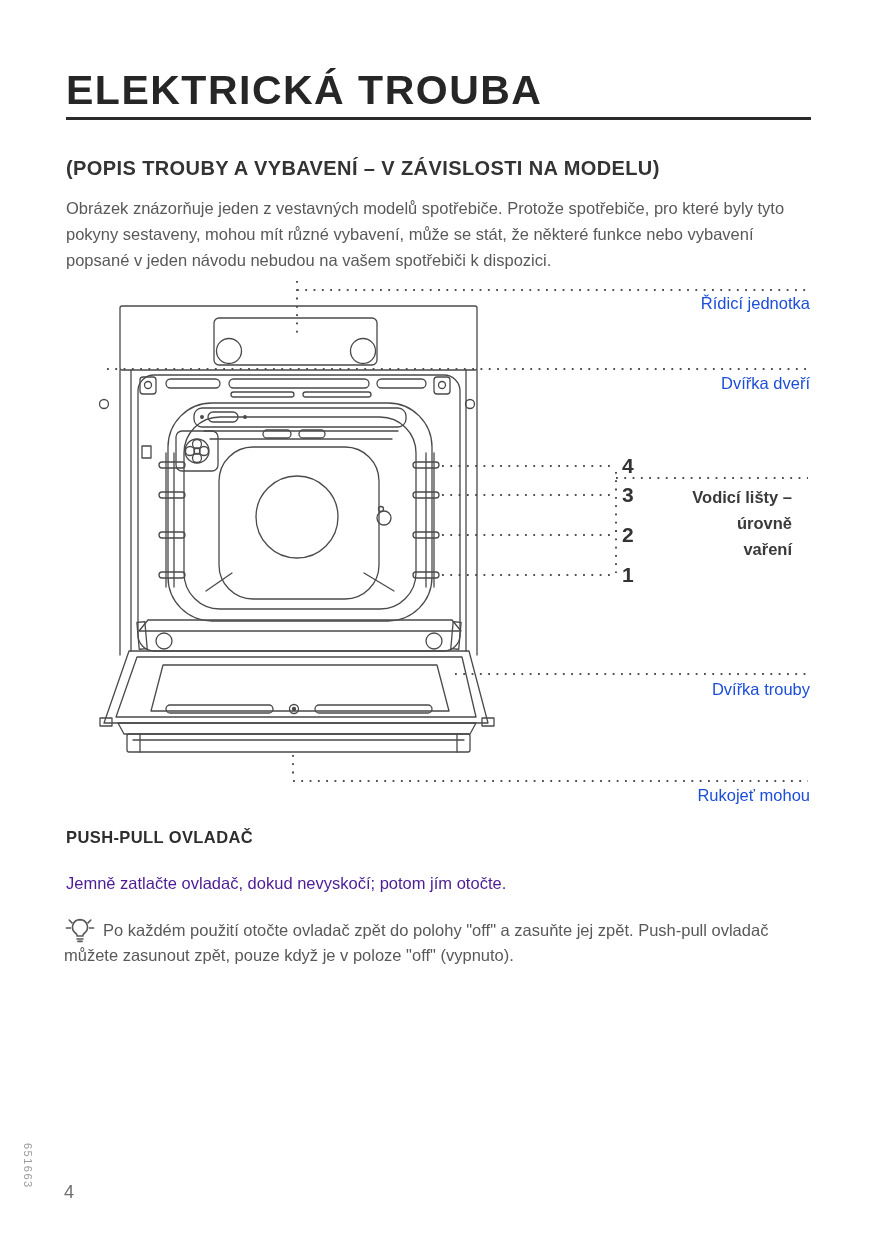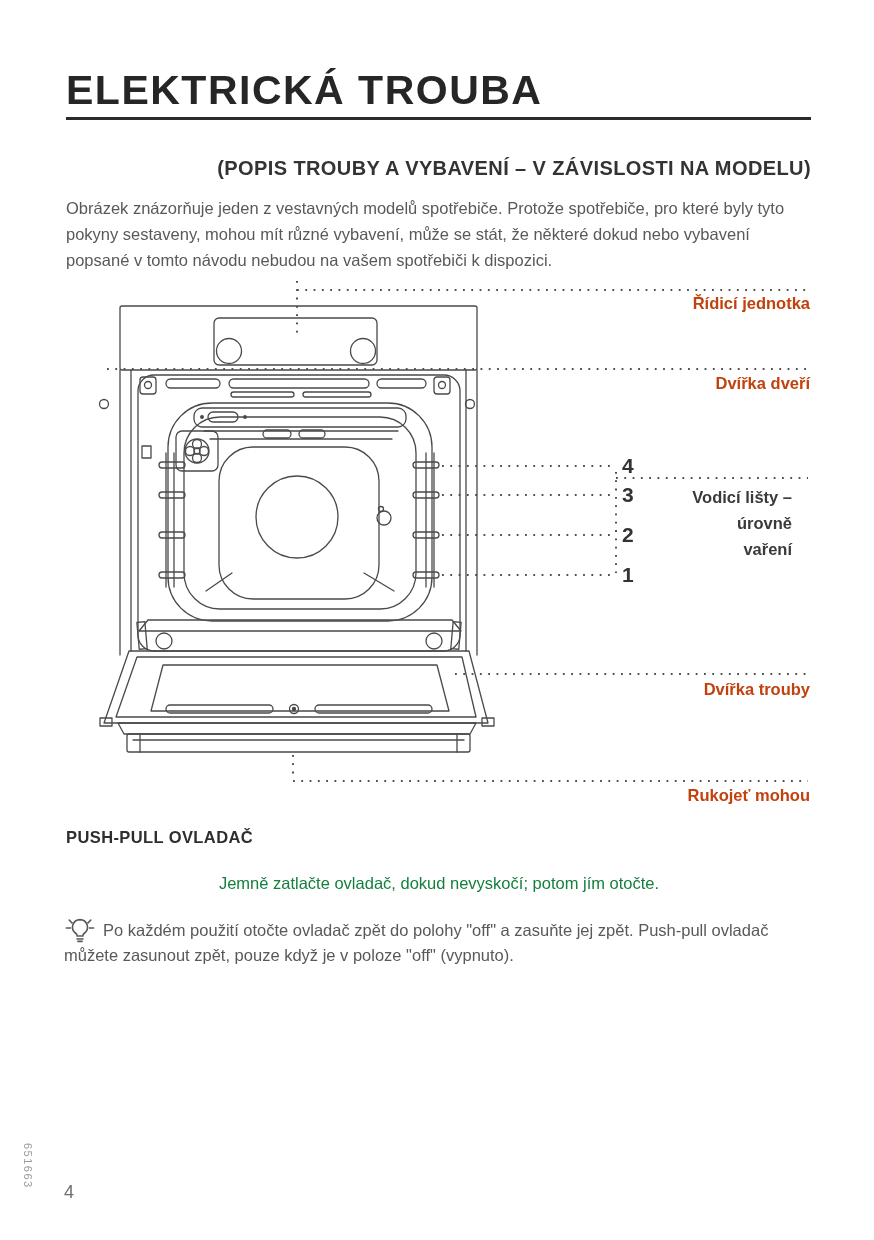--- a/index.html
+++ b/index.html
@@ -16,46 +16,46 @@
     font-size:41px;font-weight:bold;letter-spacing:1.5px;
     color:#262626;line-height:1.1;margin:0;
   }
   .title-rule{
     position:absolute;left:66px;top:117px;width:745px;height:0;
     border-top:3.5px solid #2b2b2b;
   }
   .subheading{
     position:absolute;left:66px;top:157px;width:745px;
     font-size:20px;font-weight:bold;letter-spacing:.4px;
-    color:#333333;margin:0;text-align:right;
+    color:#333333;margin:0;
   }
   .intro{
     position:absolute;left:66px;top:195px;width:746px;
     font-size:16.5px;line-height:26px;color:#58595b;margin:0;
   }
   .diagram{position:absolute;left:0;top:275px;width:874px;height:540px;}
   .diagram svg{position:absolute;left:0;top:0;}
   .lbl{
     position:absolute;right:64px;text-align:center;
-    font-size:16.5px;font-weight:bold;color:#c2410c;line-height:20px;
+    font-size:16.5px;font-weight:normal;color:#1d4ed8;line-height:20px;
     white-space:nowrap;
   }
   .rails-label{position:absolute;right:82px;text-align:right;
     font-size:16.5px;font-weight:bold;color:#3a3a3a;line-height:26px;}
   .lvl{
     position:absolute;font-size:21px;font-weight:bold;color:#333333;
     line-height:22px;
   }
   .pp-heading{
     position:absolute;left:66px;top:828px;margin:0;
     font-size:16.5px;font-weight:bold;letter-spacing:.4px;color:#2e2e2e;
   }
   .pp-body{
     position:absolute;left:66px;top:871px;width:746px;margin:0;
-    font-size:16.5px;line-height:25px;color:#15803d;text-align:center;
+    font-size:16.5px;line-height:25px;color:#4c1d95;
   }
   .tip{
     position:absolute;left:64px;top:913px;width:748px;margin:0;
     font-size:16.5px;line-height:20px;color:#58595b;
   }
   .tip .bulb{vertical-align:-9px;margin-right:7px;}
   .doc-code{
     position:absolute;left:22px;top:1143px;height:84px;
     writing-mode:vertical-rl;
     font-size:11px;letter-spacing:1.5px;color:#9b9b9b;
@@ -68,21 +68,21 @@
 </head>
 <body>
 
 <div class="page">
 
   <h1 class="title">ELEKTRICKÁ TROUBA</h1>
   <div class="title-rule"></div>
 
   <h2 class="subheading">(POPIS TROUBY A VYBAVENÍ – V ZÁVISLOSTI NA MODELU)</h2>
 
-  <p class="intro">Obrázek znázorňuje jeden z vestavných modelů spotřebiče. Protože spotřebiče, pro které byly tyto pokyny sestaveny, mohou mít různé vybavení, může se stát, že některé dokud nebo vybavení popsané v tomto návodu nebudou na vašem spotřebiči k dispozici.</p>
+  <p class="intro">Obrázek znázorňuje jeden z vestavných modelů spotřebiče. Protože spotřebiče, pro které byly tyto pokyny sestaveny, mohou mít různé vybavení, může se stát, že některé funkce nebo vybavení popsané v jeden návodu nebudou na vašem spotřebiči k dispozici.</p>
 
   <div class="diagram">
     <svg width="874" height="540" viewBox="0 0 874 540">
 
       <g stroke="#4a4a4a" fill="none" stroke-width="1.3" stroke-linejoin="round" stroke-linecap="round">
 
         <g>
           <rect x="120" y="31" width="357" height="64" rx="2"></rect>
           <rect x="214" y="43" width="163" height="47" rx="5"></rect>
           <circle cx="229" cy="76" r="12.5" fill="#ffffff"></circle>

